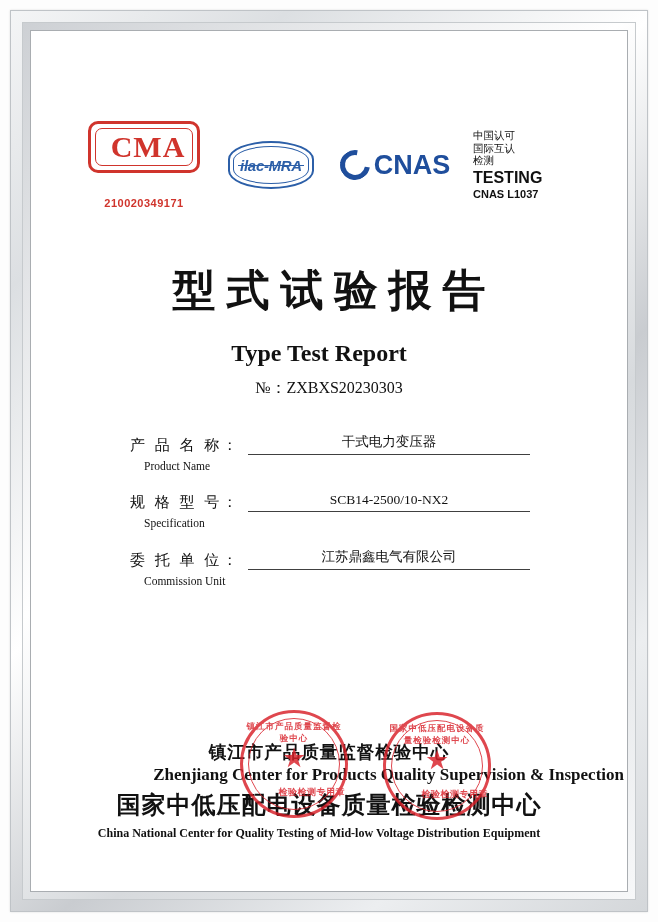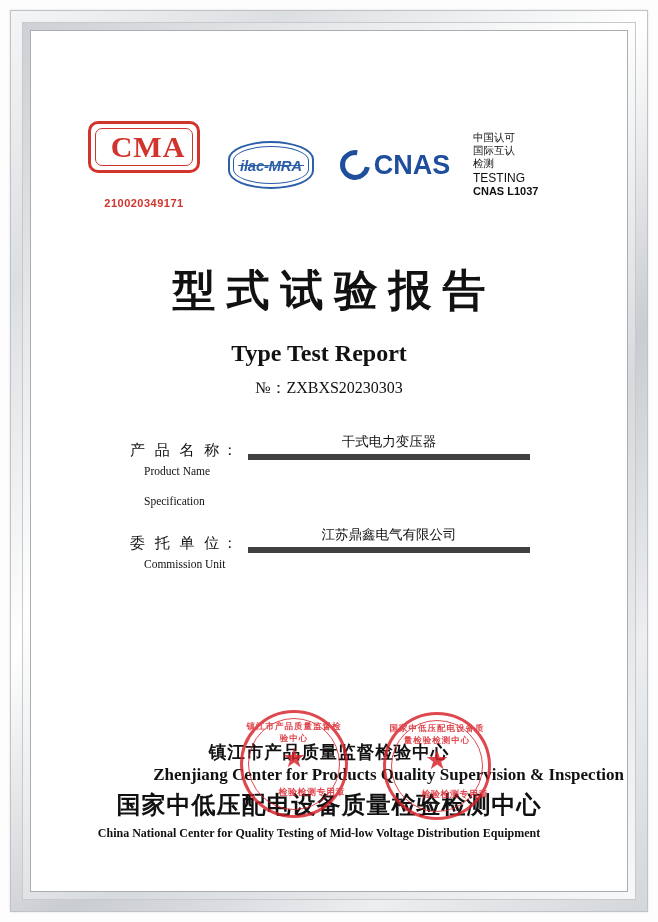--- a/index.html
+++ b/index.html
@@ -148,21 +148,21 @@
   }
 
   
   .cnas-words {
     width: 100px;
     color: #111;
     font-family: "Liberation Sans", sans-serif;
     line-height: 1.22;
   }
   .cnas-words .cn { font-size: 10.5px; }
-  .cnas-words .en { font-size: 12px; font-weight: normal; margin-top: 1px; }
+  .cnas-words .en { font-size: 16px; font-weight: bold; margin-top: 1px; }
   .cnas-words .code { font-size: 11px; font-weight: bold; }
 
   
   .title-cn {
     position: absolute;
     left: 34px; top: 262px;
     width: 590px;
     text-align: center;
     font-family: "Liberation Serif", serif;
     font-weight: bold;
@@ -206,21 +206,21 @@
   .field-label-cn {
     width: 118px;
     font-size: 15px;
     color: #111;
     letter-spacing: 3px;
     white-space: nowrap;
     font-family: "Liberation Serif", serif;
   }
   .field-value-wrap {
     flex: 1;
-    border-bottom: 6px solid #404040;
+    border-bottom: 1px solid #404040;
     text-align: center;
     padding-bottom: 3px;
   }
   .field-value {
     font-size: 13.5px;
     color: #111;
     font-family: "Liberation Serif", serif;
   }
   .field-label-en {
     margin-top: 5px;
@@ -366,20 +366,26 @@
       <div class="field-row">
         <div class="field-label-cn">产 品 名 称：</div>
         <div class="field-value-wrap">
           <span class="field-value">干式电力变压器</span>
         </div>
       </div>
       <div class="field-label-en">Product Name</div>
     </div>
 
     <div class="field">
+      <div class="field-row">
+        <div class="field-label-cn">规 格 型 号：</div>
+        <div class="field-value-wrap">
+          <span class="field-value">SCB14-2500/10-NX2</span>
+        </div>
+      </div>
       <div class="field-label-en">Specification</div>
     </div>
 
     <div class="field">
       <div class="field-row">
         <div class="field-label-cn">委 托 单 位：</div>
         <div class="field-value-wrap">
           <span class="field-value">江苏鼎鑫电气有限公司</span>
         </div>
       </div>

